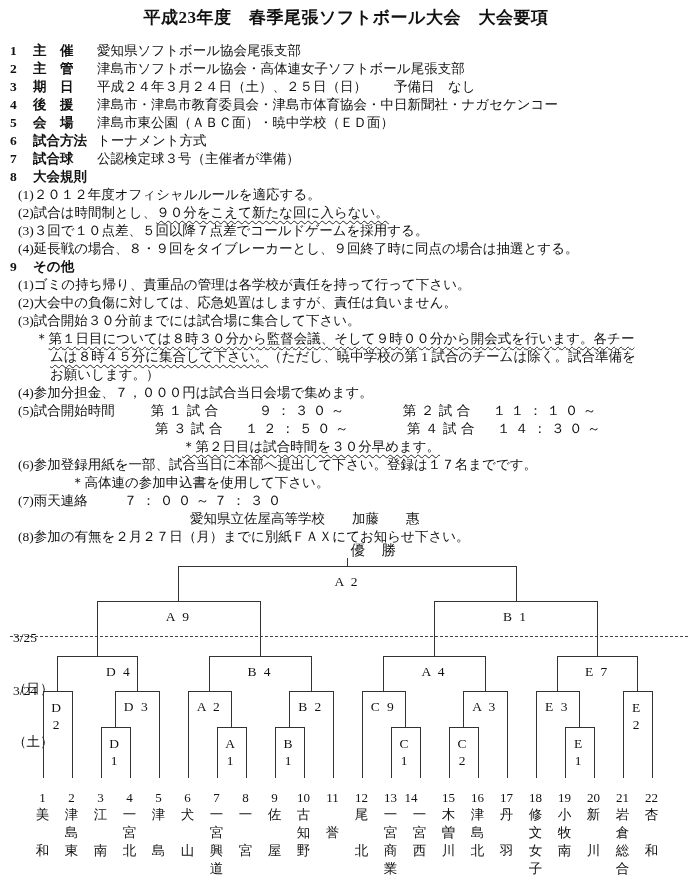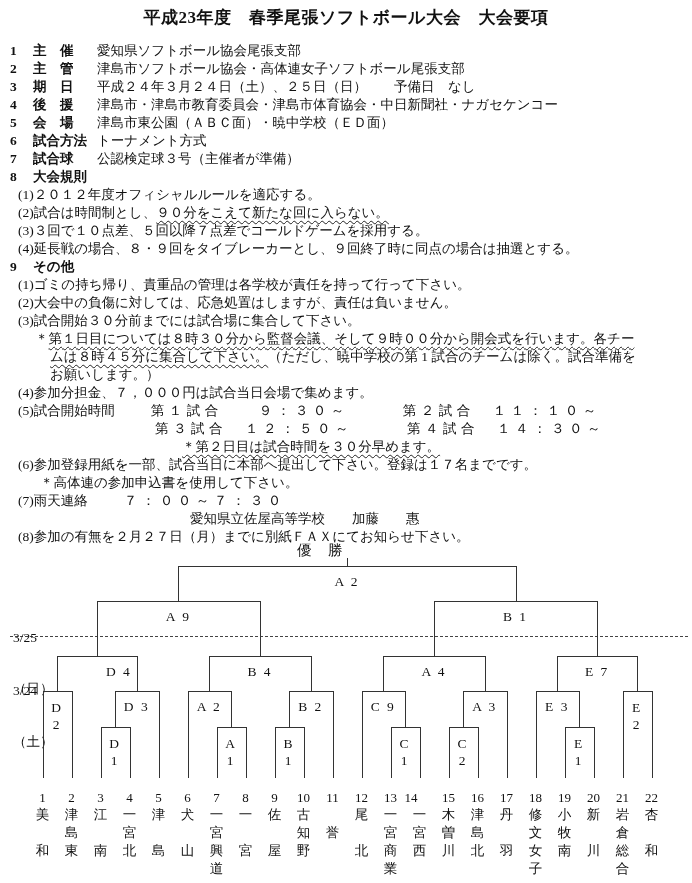--- a/index.html
+++ b/index.html
@@ -27,39 +27,39 @@
     font-size:13.5px;
     white-space:pre;
   }
   .k-item .num{display:inline-block;width:23px;padding-left:10px;font-weight:bold;}
   .k-item .label{display:inline-block;width:64px;font-weight:bold;}
   .k-sub{padding-left:18px;}
   .k-note{padding-left:35px;}
   .k-note2{padding-left:50px;}
   .k-sched2{padding-left:155px;}
   .k-sched3{padding-left:182px;}
-  .k-note6{padding-left:40px;}
+  .k-note6{padding-left:71px;}
   .k-contact{padding-left:190px;}
   .sp{letter-spacing:4.5px;}
   .wavy{
     text-decoration-line:underline;
     text-decoration-style:wavy;
     text-decoration-color:#222;
     text-decoration-thickness:1px;
     text-underline-offset:3px;
   }
   
   .bracket{position:absolute;left:0;top:0;width:692px;height:883px;pointer-events:none;}
   .bl{position:absolute;background:#333;}
   .mlabel{position:absolute;text-align:center;font-size:13.5px;line-height:16px;letter-spacing:2px;}
   .tnum{position:absolute;text-align:center;font-size:13px;line-height:16px;}
   .tchar{position:absolute;text-align:center;font-size:13.5px;line-height:17px;}
   .champ{
     position:absolute;left:297px;top:541px;width:100px;
-    text-align:left;font-size:14.5px;letter-spacing:1px;
+    text-align:right;font-size:14.5px;letter-spacing:1px;
   }
   .dash{
     position:absolute;left:10px;top:636px;width:678px;height:0;
     border-top:1px dashed #444;
   }
   .datelbl{position:absolute;left:13px;font-size:13.5px;line-height:17px;white-space:pre;}
   .d-sun{top:595px;}
   .d-sat{top:648px;}
 </style>
 </head>

